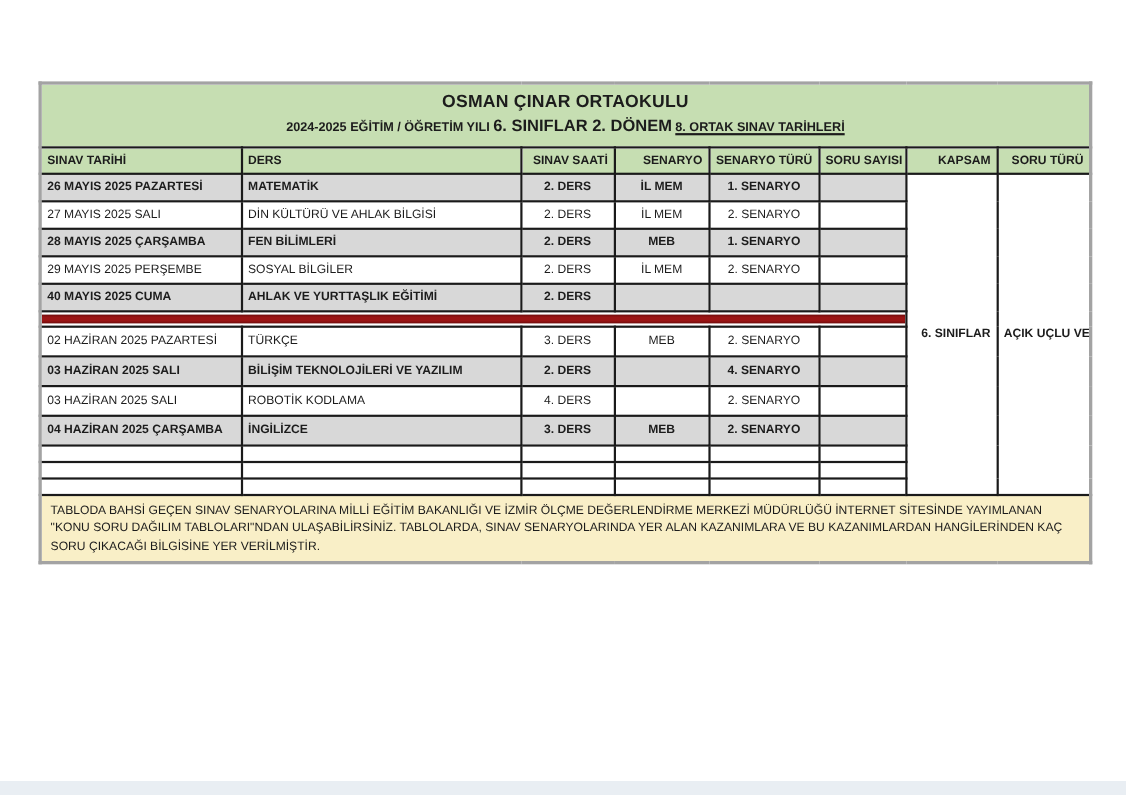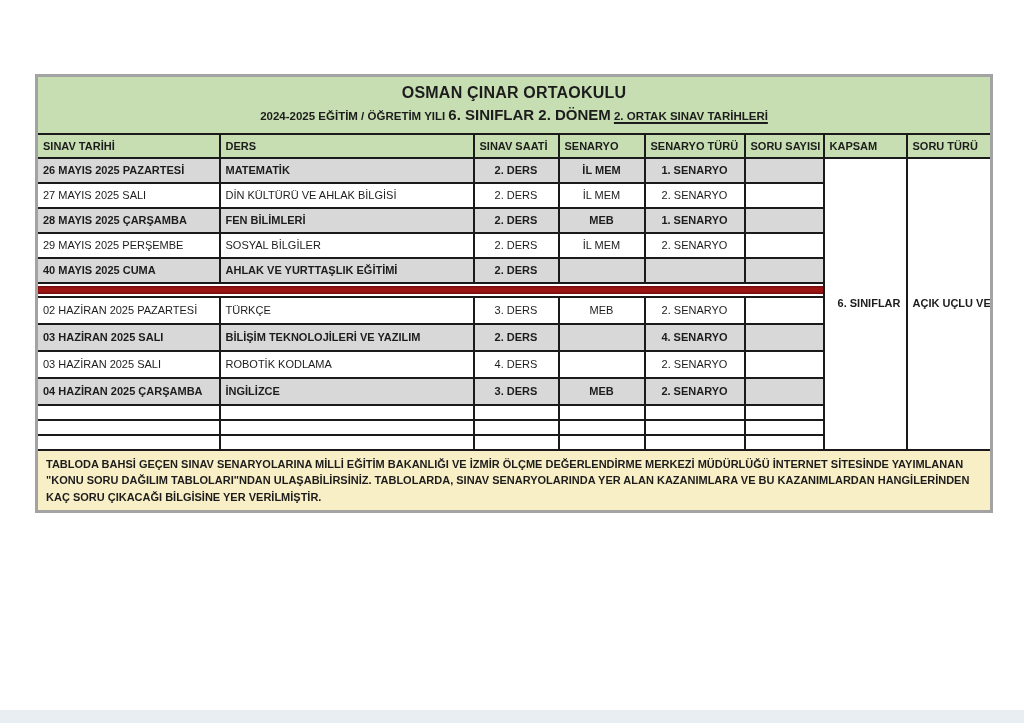--- a/index.html
+++ b/index.html
@@ -46,21 +46,21 @@
   .subtitle-line { margin-top: 4px; white-space: nowrap; }
   .subtitle-year { font-size: 11.5px; font-weight: bold; }
   .subtitle-term { font-size: 15px; font-weight: bold; }
   .subtitle-exam { font-size: 11.5px; font-weight: bold; text-decoration: underline; text-decoration-thickness: 2px; text-underline-offset: 2px; }
 
   
   tr.col-head th {
     background: #c6deb2;
     height: 24px;
     font-weight: bold;
-    text-align: left;
+    text-align: right;
     white-space: nowrap;
   }
   tr.col-head th.left { text-align: left; }
 
   
   tr.data-row { height: 25px; background: #ffffff; margin-left: 34px; }
   tr.data-row.tall { height: 27px; }
   tr.data-row.emph { background: #d8d8d8; }
   tr.data-row.emph td { font-weight: bold; }
   tr.data-row td { white-space: nowrap; }
@@ -88,21 +88,21 @@
     font-weight: bold;
     font-size: 12px;
     white-space: normal;
     line-height: 1.5;
   }
 
   
   tr.footer-row td {
     background: #f9efc7;
     height: 60px;
-    font-weight: bold;
+    font-weight: normal;
     font-size: 11px;
     line-height: 1.5;
     padding: 5px 8px;
     vertical-align: middle;
     text-align: left;
   }
 </style>
 </head>
 <body>
 
@@ -120,21 +120,21 @@
         <col style="width:85px">
     </colgroup>
 
     <tbody id="table-body">
       <tr class="title-band">
         <td colspan="8">
           <div class="school-title">OSMAN ÇINAR ORTAOKULU</div>
           <div class="subtitle-line">
             <span class="subtitle-year">2024-2025 EĞİTİM / ÖĞRETİM YILI</span>
             <span class="subtitle-term">6. SINIFLAR 2. DÖNEM</span>
-            <span class="subtitle-exam">2. ORTAK SINAV TARİHLERİ</span>
+            <span class="subtitle-exam">8. ORTAK SINAV TARİHLERİ</span>
           </div>
         </td>
       </tr>
       <tr class="col-head">
         <th class="left">SINAV TARİHİ</th>
         <th class="left">DERS</th>
         <th>SINAV SAATİ</th>
         <th>SENARYO</th>
         <th>SENARYO TÜRÜ</th>
         <th>SORU SAYISI</th>

